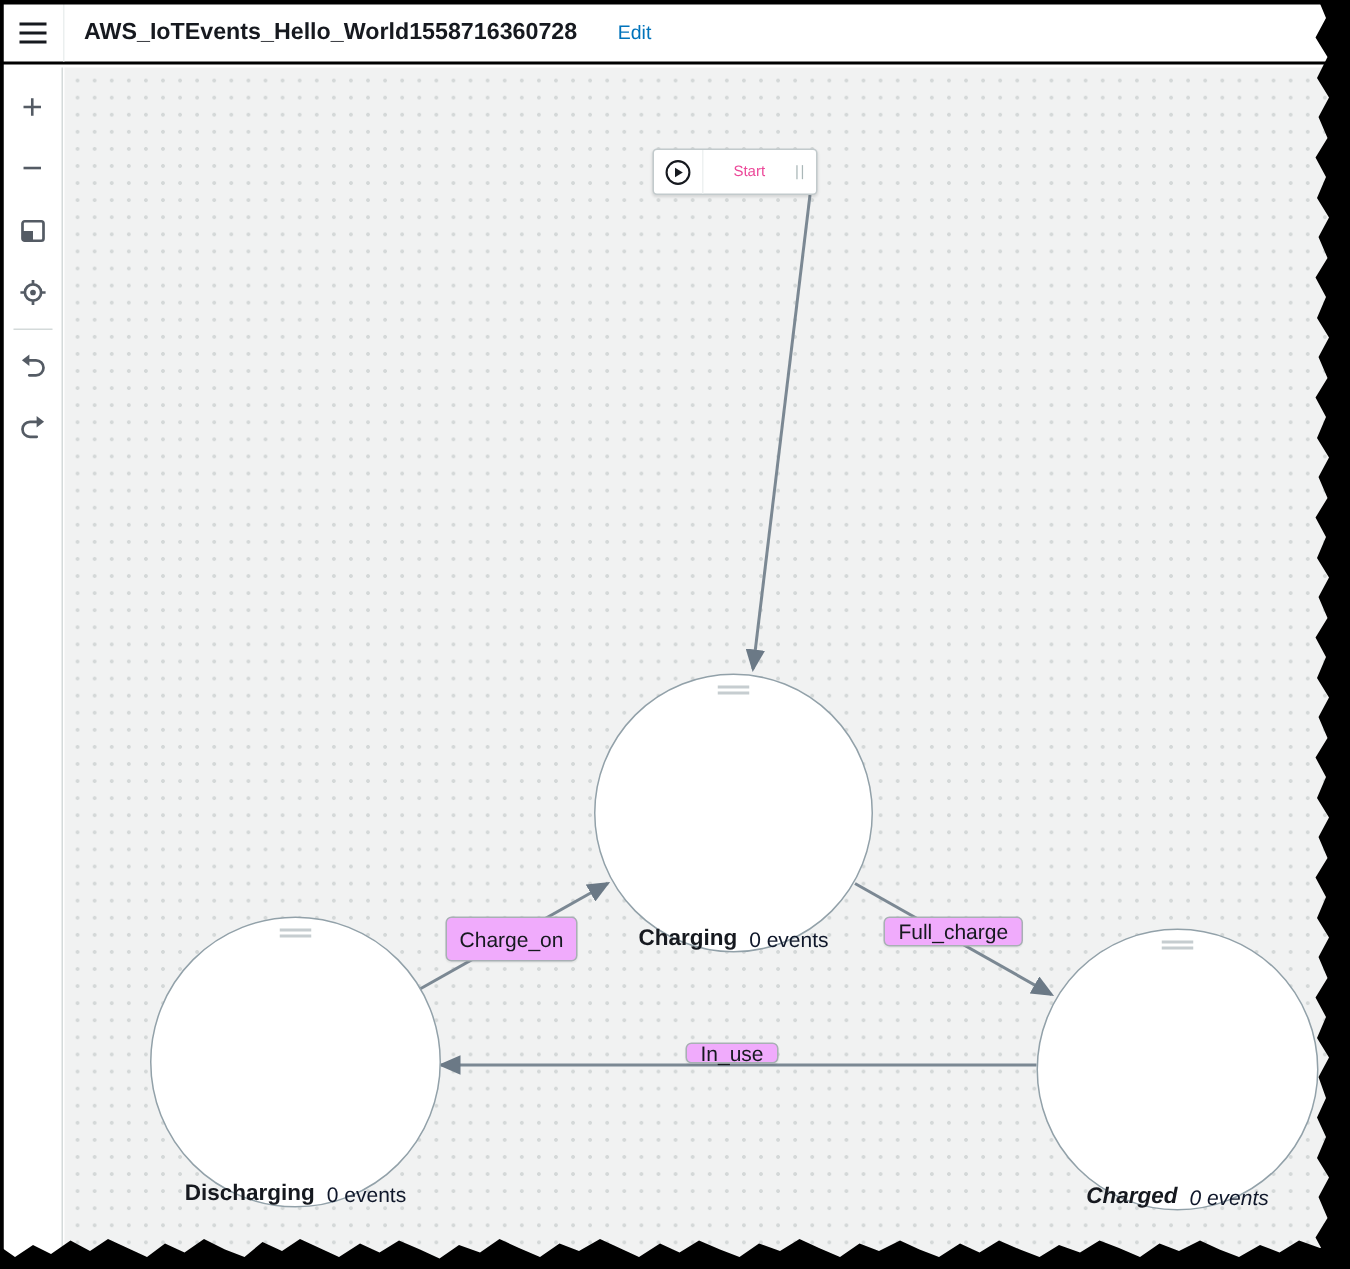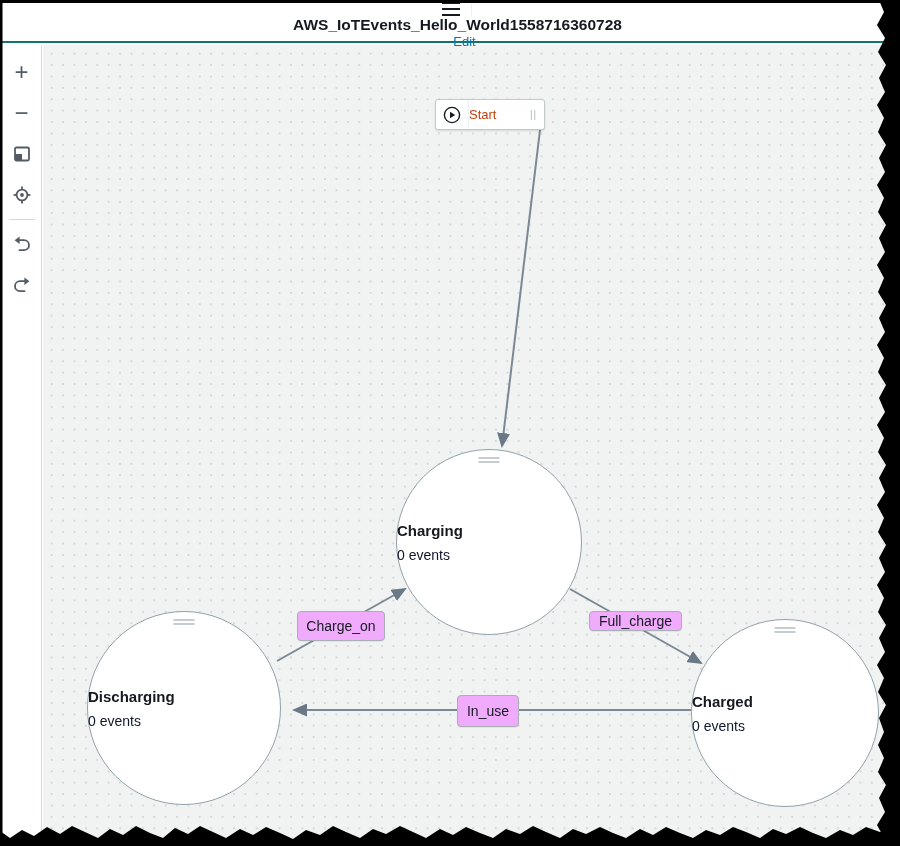--- a/index.html
+++ b/index.html
@@ -7,22 +7,22 @@
   body { font-family:"Liberation Sans", sans-serif; }
 
   .page {
     position:relative; width:900px; height:846px;
     background:#ffffff; overflow:hidden;
   }
 
   
   .header {
     position:absolute; left:2px; top:2px; right:0; height:41px;
-    background:#ffffff; border-bottom:2px solid #0f766e;
-    display:flex; align-items:center; z-index:4;flex-direction:column;
+    background:#ffffff; border-bottom:2px solid #000000;
+    display:flex; align-items:center; z-index:4;
   }
   .menu-cell {
     width:41px; height:100%; display:flex; align-items:center; justify-content:center;
     border-right:1px solid #ebefef; cursor:pointer; background:none; border-top:none; border-left:none; border-bottom:none;
   }
   .hamburger { display:flex; flex-direction:column; gap:4px; }
   .hamburger span { display:block; width:18px; height:2px; background:#16191f; }
   .doc-title { margin-left:13px; font-size:15.5px; font-weight:bold; color:#16191f; }
   .edit-link { margin-left:27px; font-size:13px; color:#0073bb; text-decoration:none; cursor:pointer; }
 
@@ -57,48 +57,48 @@
   .start-node {
     position:absolute; left:435px; top:99px; width:110px; height:31px;
     background:#ffffff; border:1px solid #c2cacc; border-radius:3px;
     box-shadow:0 1px 2px rgba(0,0,0,0.12);
     display:flex; align-items:center; z-index:2; cursor:pointer;
   }
   .start-icon-cell {
     width:33px; height:100%; display:flex; align-items:center; justify-content:center;
     border-right:1px solid #eef1f1;
   }
-  .start-label { flex:1; text-align:left; font-size:13px; color:#c2410c; }
+  .start-label { flex:1; text-align:center; font-size:10px; color:#ec4899; }
   .start-grip { width:14px; font-size:10px; letter-spacing:1px; color:#aab7b8; user-select:none; }
 
   
   .state {
     position:absolute; background:#ffffff; border:1.5px solid #92a1a9; border-radius:50%;
-    display:flex; flex-direction:column; align-items:flex-start; justify-content:center; gap:8px;
+    display:flex; align-items:flex-end; justify-content:center; gap:8px;
     z-index:2; cursor:pointer;
   }
   .state .grip { position:absolute; top:7px; left:50%; transform:translateX(-50%); }
   .state .grip i { display:block; width:21px; height:2px; background:#c6cdd0; margin-bottom:2px; }
   .state-name { font-size:15px; font-weight:bold; color:#16191f; }
   .state-events { font-size:14px; color:#0f172a; cursor:pointer; }
 
   #state-charging    { left:396px; top:449px; width:186px; height:186px; }
-  #state-discharging { left:87px;  top:611px; width:194px; height:194px; }
-  #state-charged     { left:691px; top:619px; width:188px; height:188px; }
+  #state-discharging { left:100px;  top:611px; width:194px; height:194px; }
+  #state-charged     { left:691px; top:619px; width:188px; height:188px;font-style:italic; }
 
   
   .edge-label {
     position:absolute; background:#f0abfc; border:1px solid #a8b0b4; border-radius:4px;
     display:flex; align-items:center; justify-content:center;
     font-size:14px; color:#16191f; z-index:3; cursor:pointer;
     box-shadow:0 1px 1px rgba(0,0,0,0.06);
   }
   #label-charge-on   { left:297px; top:611px; width:88px; height:30px; }
   #label-full-charge { left:589px; top:611px; width:93px; height:20px; }
-  #label-in-use      { left:457px; top:695px; width:62px; height:32px;text-align:right; }
+  #label-in-use      { left:457px; top:695px; width:62px; height:14px;text-align:right; }
 
   
   .torn { position:absolute; left:0; top:0; width:900px; height:846px; z-index:10; pointer-events:none; }
 </style>
 </head>
 <body>
 
 <div class="page">
 
   <div class="header">

